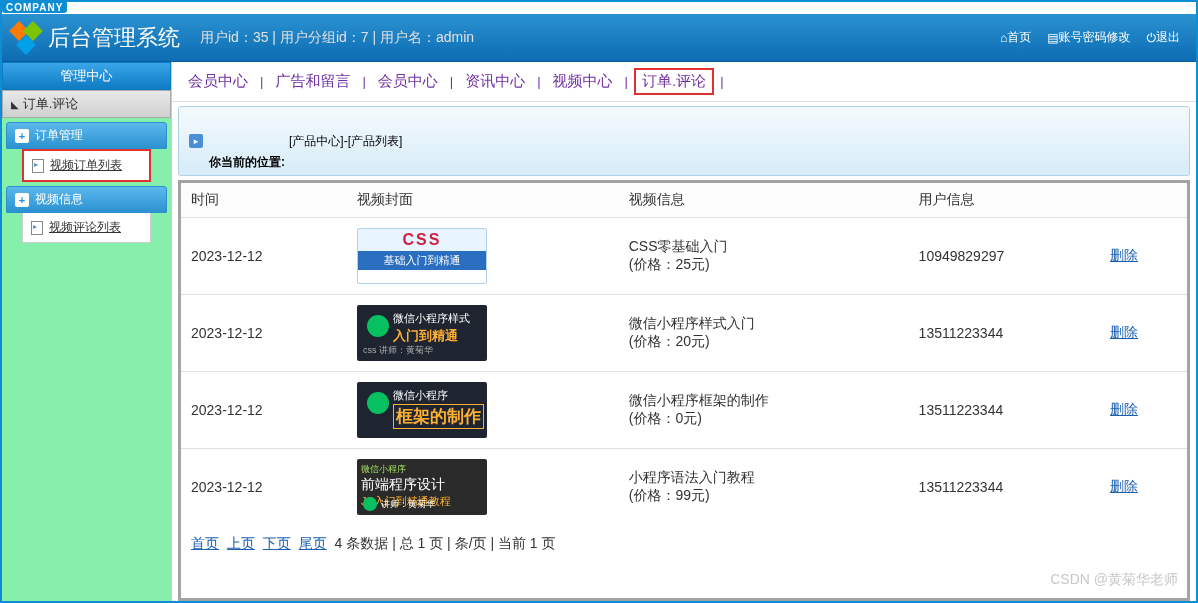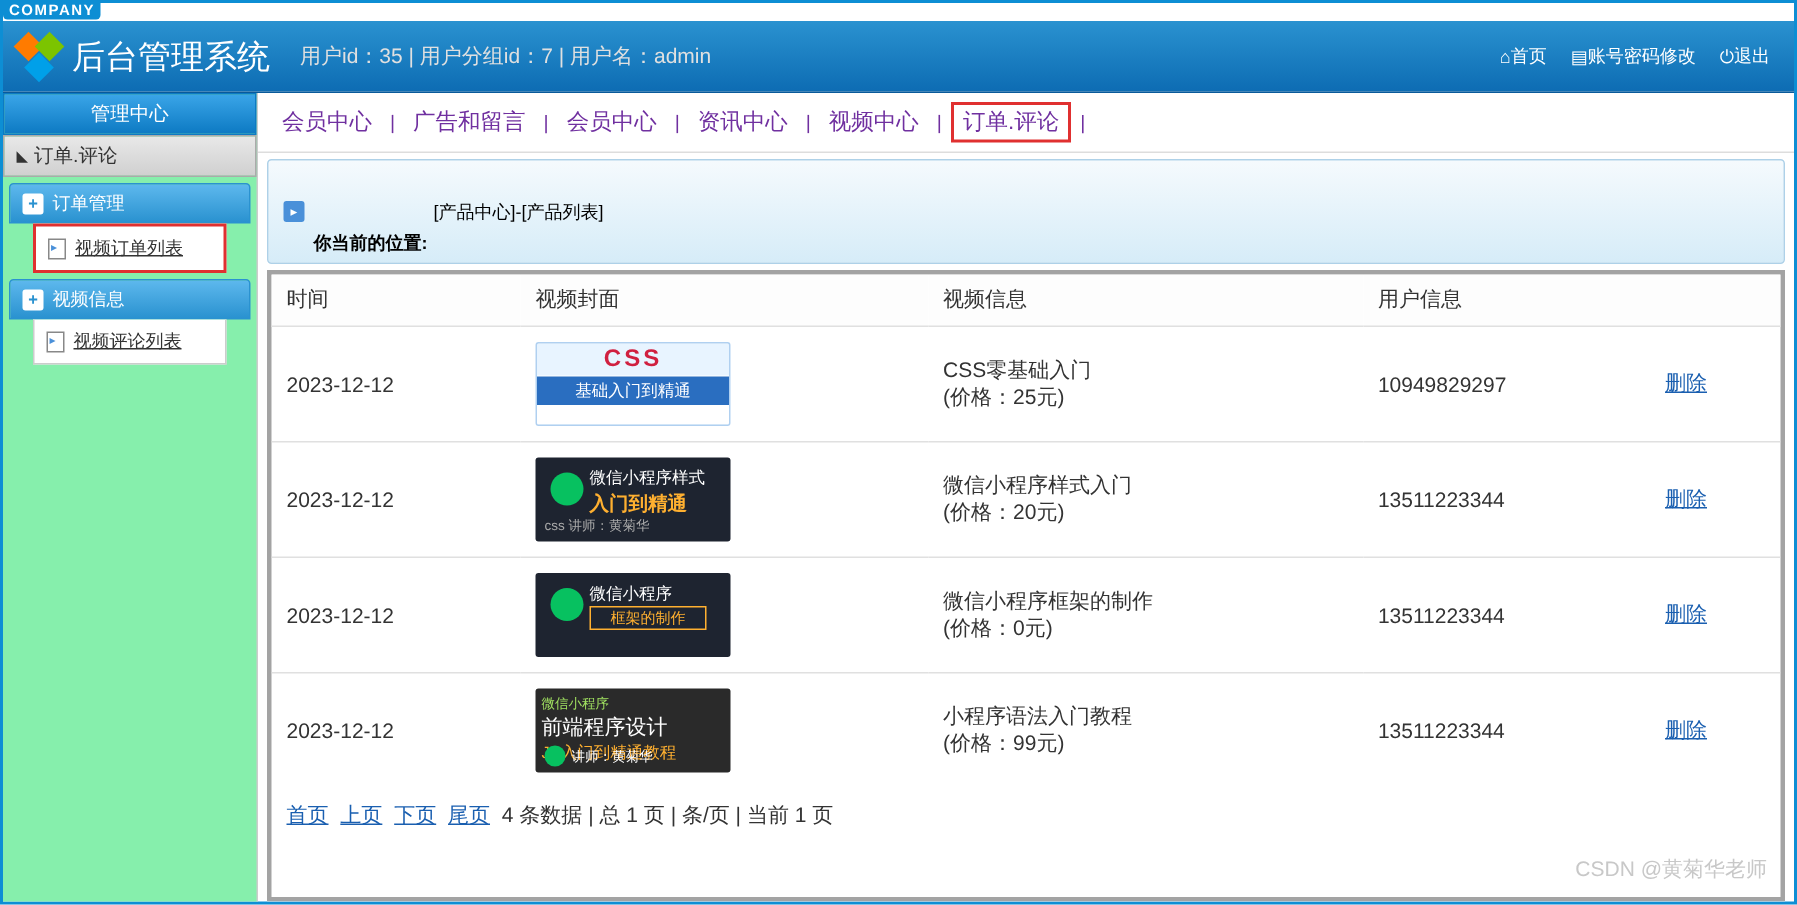--- a/index.html
+++ b/index.html
@@ -44,21 +44,21 @@
 .thumb-1::before { content: 'CSS'; position: absolute; top: 2px; left: 0; right: 0; text-align: center; color: #d02040; font-weight: bold; font-size: 16px; letter-spacing: 2px; }
 .thumb-1::after { content: '基础入门到精通'; position: absolute; top: 22px; left: 0; right: 0; text-align: center; background: #2a6ec0; color: #fff; font-size: 11px; padding: 2px 0; }
 .thumb-2 { background: #1e2430; position: relative; padding: 6px; }
 .thumb-2 .circ { width: 22px; height: 22px; background: #07c160; border-radius: 50%; display: inline-block; margin: 4px; }
 .thumb-2 .t1 { color: #fff; font-size: 11px; position: absolute; top: 6px; left: 36px; }
 .thumb-2 .t2 { color: #ffb030; font-size: 13px; font-weight: bold; position: absolute; top: 22px; left: 36px; }
 .thumb-2 .t3 { color: #aaa; font-size: 9px; position: absolute; bottom: 4px; left: 6px; }
 .thumb-3 { background: #1e2430; position: relative; padding: 6px; }
 .thumb-3 .circ { width: 22px; height: 22px; background: #07c160; border-radius: 50%; display: inline-block; margin: 4px; }
 .thumb-3 .t1 { color: #fff; font-size: 11px; position: absolute; top: 6px; left: 36px; }
-.thumb-3 .t2 { color: #ffb030; font-size: 10px; font-weight: normal; position: absolute; top: 22px; left: 36px; border: 1px solid #ffb030; padding: 0 13px; }
+.thumb-3 .t2 { color: #ffb030; font-size: 17px; font-weight: bold; position: absolute; top: 22px; left: 36px; border: 1px solid #ffb030; padding: 0 2px; }
 .thumb-4 { background: #2a2a2a; position: relative; padding: 4px; }
 .thumb-4 .t0 { color: #a0e060; font-size: 9px; }
 .thumb-4 .t1 { color: #fff; font-size: 14px; }
 .thumb-4 .t2 { color: #ffb030; font-size: 11px; }
 .thumb-4 .circ { width: 14px; height: 14px; background: #07c160; border-radius: 50%; display: inline-block; position: absolute; bottom: 4px; left: 6px; }
 .thumb-4 .t3 { color: #fff; font-size: 9px; position: absolute; bottom: 4px; left: 24px; }
 .del-link { color: #1a5fb0; text-decoration: underline; }
 .pagination { padding: 10px; font-size: 14px; color: #333; }
 .pagination a { color: #1a5fb0; text-decoration: underline; margin-right: 4px; }
 .watermark { position: absolute; bottom: 12px; right: 18px; color: #c8c8c8; font-size: 14px; pointer-events: none; }

